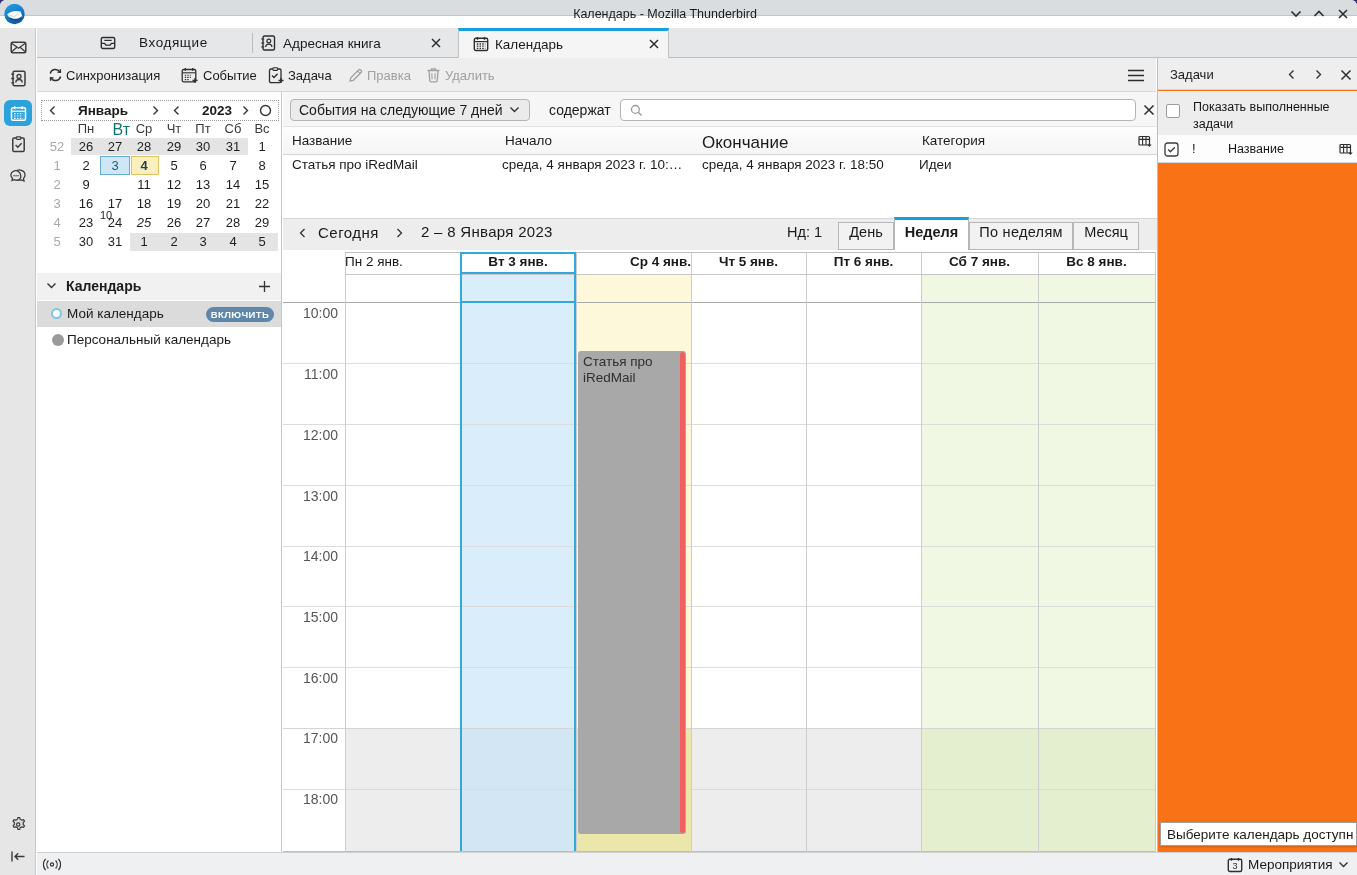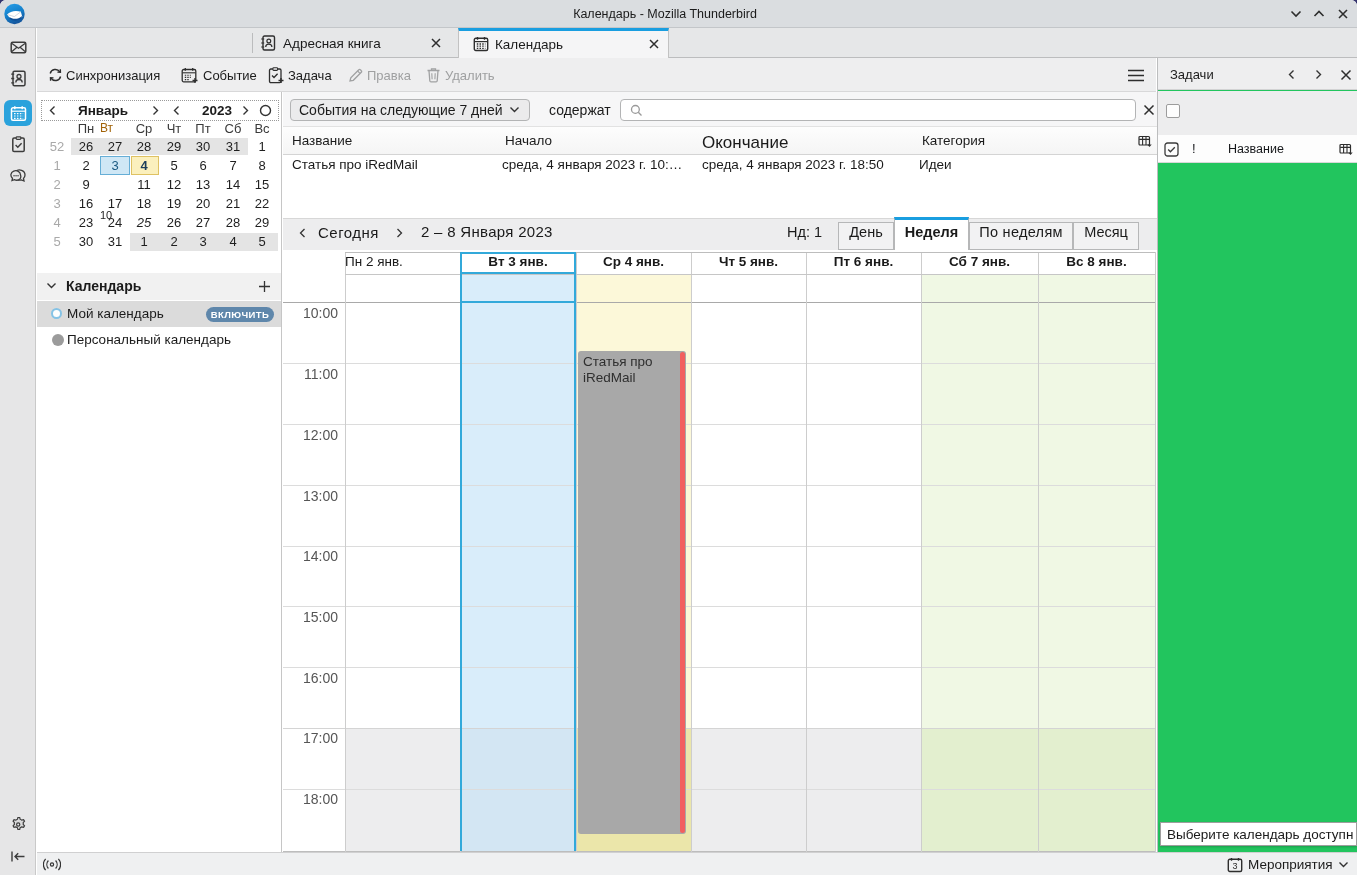--- a/index.html
+++ b/index.html
@@ -1,34 +1,34 @@
 <!DOCTYPE html>
 <html><head>
 <meta charset="utf-8">
 <style>
   * { margin:0; padding:0; box-sizing:border-box; }
   html,body { width:1357px; height:875px; overflow:hidden; }
   body { font-family:"Liberation Sans", sans-serif; background:#34346e; position:relative; }
   .abs { position:absolute; }
   .win { position:absolute; left:0; top:0; width:1357px; height:875px; background:#fff; border-radius:6px 6px 0 0; overflow:hidden; }
   
-  .titlebar { position:absolute; left:0; top:0; width:1357px; height:28px; background:#dadde0; border-bottom:1px solid #c3c6c9; border-radius:6px 6px 0 0; }
+  .titlebar { position:absolute; left:0; top:0; width:1357px; height:16px; background:#dadde0; border-bottom:1px solid #c3c6c9; border-radius:6px 6px 0 0; }
   .title { position:absolute; top:7px; left:0; width:1330px; text-align:center; font-size:12.5px; color:#1b1b1b; }
   
   .rail { position:absolute; left:0; top:28px; width:36px; height:847px; background:#e6e6e7; border-right:1px solid #c9c9c9; }
   .railico { position:absolute; left:10px; width:17px; height:17px; }
   .railactive { position:absolute; left:4px; top:72px; width:28px; height:26px; background:#2aa2dc; border-radius:6px; }
   
   .tabbar { position:absolute; left:37px; top:28px; width:1320px; height:30px; background:#e6e7e8; border-bottom:1px solid #bcbdbe; }
   .tab { position:absolute; top:0; height:30px; font-size:13.5px; color:#1b1b1b; }
   .tabactive { background:#f5f5f6; border-left:1px solid #c2c2c2; border-right:1px solid #c2c2c2; border-top:3px solid #199ee0; }
   
   .toolbar { position:absolute; left:37px; top:58px; width:1119px; height:34px; background:#eeeeef; border-bottom:1px solid #d8d8d9; }
   
-  .rpanel { position:absolute; left:1157px; top:58px; width:200px; height:794px; background:#22c55e; border-left:1px solid #bcbdbe; }
+  .rpanel { position:absolute; left:1157px; top:58px; width:200px; height:794px; background:#f97316; border-left:1px solid #bcbdbe; }
   
   .sidebar { position:absolute; left:37px; top:92px; width:245px; height:760px; background:#fff; border-right:1px solid #c6c6c6; }
   
   .content { position:absolute; left:283px; top:92px; width:874px; height:760px; background:#fff; }
   
   .statusbar { position:absolute; left:37px; top:852px; width:1320px; height:23px; background:#eff0f1; border-top:1px solid #d0d0d1; }
 </style>
 </head>
 <body>
 <div class="win"></div>
@@ -87,20 +87,28 @@
     </svg>
   <svg class="railico" style="top:788px" width="17" height="17" viewBox="0 0 17 17">
       <path d="M8.5 1.5 l1.2 0 l0.5 1.8 a5.5 5.5 0 0 1 1.6 0.9 l1.8 -0.5 l0.9 1.5 l-1.3 1.4 a5.5 5.5 0 0 1 0 1.8 l1.3 1.4 l-0.9 1.5 l-1.8 -0.5 a5.5 5.5 0 0 1 -1.6 0.9 l-0.5 1.8 l-1.8 0 l-0.5 -1.8 a5.5 5.5 0 0 1 -1.6 -0.9 l-1.8 0.5 l-0.9 -1.5 l1.3 -1.4 a5.5 5.5 0 0 1 0 -1.8 l-1.3 -1.4 l0.9 -1.5 l1.8 0.5 a5.5 5.5 0 0 1 1.6 -0.9 l0.5 -1.8 z" fill="#d9d9da" stroke="#3c3c3c" stroke-width="1.2"></path>
       <circle cx="8.2" cy="8.5" r="1.6" fill="#e6e6e7" stroke="#3c3c3c" stroke-width="1.2"></circle>
     </svg>
   <svg class="railico" style="top:820px" width="17" height="17" viewBox="0 0 17 17">
       <path d="M2 3.5 v10 M14.5 8.5 H5 M8.2 5.2 L5 8.5 l3.2 3.3" fill="none" stroke="#3c3c3c" stroke-width="1.4"></path>
     </svg>
 </div>
 <div class="tabbar">
+  <div class="tab" style="left:2px;width:213px;">
+    <svg class="abs" style="left:61px;top:7px" width="16" height="16" viewBox="0 0 16 16">
+        <rect x="1.3" y="2.5" width="13.4" height="11" rx="1.5" fill="none" stroke="#2e2e2e" stroke-width="1.4"></rect>
+        <path d="M1.5 8.3 h3.1 l1.2 1.8 h4.4 l1.2 -1.8 h3.1" fill="none" stroke="#2e2e2e" stroke-width="1.3"></path>
+        <path d="M4.3 5.4 h7.4" stroke="#2e2e2e" stroke-width="1.2"></path>
+      </svg>
+    <span class="abs" style="left:100px;top:7px;letter-spacing:0.6px">Входящие</span>
+  </div>
   <div class="abs" style="left:215px;top:5px;width:1px;height:20px;background:#bbbcbd"></div>
   <div class="tab" style="left:215px;width:203px;">
     <svg class="abs" style="left:8px;top:7px" width="16" height="16" viewBox="0 0 16 16">
         <rect x="3" y="1" width="11.5" height="14" rx="1.5" fill="none" stroke="#2e2e2e" stroke-width="1.4"></rect>
         <path d="M1.2 4 h3 M1.2 8 h3 M1.2 12 h3" stroke="#2e2e2e" stroke-width="1.2"></path>
         <circle cx="8.8" cy="6" r="1.9" fill="none" stroke="#2e2e2e" stroke-width="1.2"></circle>
         <path d="M5.7 12 c0-1.9 1.3-2.9 3.1-2.9 s3.1 1 3.1 2.9" fill="none" stroke="#2e2e2e" stroke-width="1.2"></path>
       </svg>
     <span class="abs" style="left:31px;top:8px">Адресная книга</span>
     <svg class="abs" style="left:178px;top:9px" width="12" height="12" viewBox="0 0 12 12">
@@ -174,21 +182,21 @@
       <path d="M2.5 1.5 L6.5 5.5 L2.5 9.5" fill="none" stroke="#333" stroke-width="1.4"></path>
     </svg>
   <svg class="abs" style="left:222px;top:12px" width="13" height="13" viewBox="0 0 13 13">
       <circle cx="6.5" cy="6.5" r="5" fill="none" stroke="#333" stroke-width="1.4"></circle>
     </svg>
   <div class="abs" style="left:34px;top:46px;width:177px;height:17px;background:#e4e4e4;"></div>
   <div class="abs" style="left:93px;top:141px;width:148px;height:18px;background:#e4e4e4;"></div>
   <div class="abs" style="left:63px;top:64px;width:30px;height:19px;background:#cfe7f5;border:1px solid #66aed6;"></div>
   <div class="abs" style="left:94px;top:64px;width:28px;height:19px;background:#fbf0bd;border:1px solid #dfc263;"></div>
   <div class="abs" style="left:34px;top:29px;width:30px;text-align:center;color:#3a3a3a;font-size:13px;">Пн</div>
-  <div class="abs" style="left:63px;top:29px;width:30px;text-align:left;color:#a16207;font-size:12px;">Вт</div>
+  <div class="abs" style="left:63px;top:29px;width:30px;text-align:right;color:#0f766e;font-size:16px;">Вт</div>
   <div class="abs" style="left:92px;top:29px;width:30px;text-align:center;color:#3a3a3a;font-size:13px;">Ср</div>
   <div class="abs" style="left:122px;top:29px;width:30px;text-align:center;color:#3a3a3a;font-size:13px;">Чт</div>
   <div class="abs" style="left:151px;top:29px;width:30px;text-align:center;color:#3a3a3a;font-size:13px;">Пт</div>
   <div class="abs" style="left:181px;top:29px;width:30px;text-align:center;color:#3a3a3a;font-size:13px;">Сб</div>
   <div class="abs" style="left:210px;top:29px;width:30px;text-align:center;color:#3a3a3a;font-size:13px;">Вс</div>
   <div class="abs" style="left:5px;top:47px;width:30px;text-align:center;color:#a9a9a9;font-size:13px;">52</div>
   <div class="abs" style="left:34px;top:47px;width:30px;text-align:center;color:#1f1f1f;font-size:13px;">26</div>
   <div class="abs" style="left:63px;top:47px;width:30px;text-align:center;color:#1f1f1f;font-size:13px;">27</div>
   <div class="abs" style="left:92px;top:47px;width:30px;text-align:center;color:#1f1f1f;font-size:13px;">28</div>
   <div class="abs" style="left:122px;top:47px;width:30px;text-align:center;color:#1f1f1f;font-size:13px;">29</div>
@@ -328,21 +336,21 @@
   <div class="abs" style="left:293px;top:160px;width:1px;height:600px;background:#cdcdcd"></div>
   <div class="abs" style="left:408px;top:160px;width:1px;height:600px;background:#cdcdcd"></div>
   <div class="abs" style="left:523px;top:160px;width:1px;height:600px;background:#cdcdcd"></div>
   <div class="abs" style="left:638px;top:160px;width:1px;height:600px;background:#cdcdcd"></div>
   <div class="abs" style="left:755px;top:160px;width:1px;height:600px;background:#cdcdcd"></div>
   <div class="abs" style="left:872px;top:160px;width:1px;height:600px;background:#cdcdcd"></div>
   <div class="abs" style="left:62px;top:160px;width:810px;height:1px;background:#bdbdbd"></div>
   <div class="abs" style="left:62px;top:182px;width:810px;height:1px;background:#c6c6c6"></div>
   <div class="abs" style="left:62px;top:162px;width:115px;text-align:left;font-size:13.5px;font-weight:normal;color:#1a1a1a">Пн 2 янв.</div>
   <div class="abs" style="left:177px;top:162px;width:116px;text-align:center;font-size:13.5px;font-weight:bold;color:#1a1a1a">Вт 3 янв.</div>
-  <div class="abs" style="left:293px;top:162px;width:115px;text-align:center;font-size:13.5px;font-weight:bold;color:#1a1a1a">Ср 4 янв.</div>
+  <div class="abs" style="left:293px;top:162px;width:115px;text-align:right;font-size:13.5px;font-weight:bold;color:#1a1a1a">Ср 4 янв.</div>
   <div class="abs" style="left:408px;top:162px;width:115px;text-align:center;font-size:13.5px;font-weight:bold;color:#1a1a1a">Чт 5 янв.</div>
   <div class="abs" style="left:523px;top:162px;width:115px;text-align:center;font-size:13.5px;font-weight:bold;color:#1a1a1a">Пт 6 янв.</div>
   <div class="abs" style="left:638px;top:162px;width:117px;text-align:center;font-size:13.5px;font-weight:bold;color:#1a1a1a">Сб 7 янв.</div>
   <div class="abs" style="left:755px;top:162px;width:117px;text-align:center;font-size:13.5px;font-weight:bold;color:#1a1a1a">Вс 8 янв.</div>
   <div class="abs" style="left:177px;top:160px;width:116px;height:22px;border:2px solid #32a9da;"></div>
   <div class="abs" style="left:177px;top:182px;width:2px;height:577px;background:#32a9da"></div>
   <div class="abs" style="left:291px;top:182px;width:2px;height:577px;background:#32a9da"></div>
   <div class="abs" style="left:177px;top:209px;width:116px;height:2px;background:#32a9da"></div>
   <div class="abs" style="left:0;top:213px;width:55px;text-align:right;font-size:14px;color:#555">10:00</div>
   <div class="abs" style="left:0;top:274px;width:55px;text-align:right;font-size:14px;color:#555">11:00</div>
@@ -364,20 +372,21 @@
       <path d="M6.5 1.5 L2.5 5.5 L6.5 9.5" fill="none" stroke="#333" stroke-width="1.4"></path>
     </svg>
   <svg class="abs" style="left:156px;top:11px" width="9" height="11" viewBox="0 0 9 11">
       <path d="M2.5 1.5 L6.5 5.5 L2.5 9.5" fill="none" stroke="#333" stroke-width="1.4"></path>
     </svg>
   <svg class="abs" style="left:182px;top:11px" width="12" height="12" viewBox="0 0 12 12">
       <path d="M1.5 1.5 L10.5 10.5 M10.5 1.5 L1.5 10.5" fill="none" stroke="#2e2e2e" stroke-width="1.5"></path>
     </svg>
   <div class="abs" style="left:0;top:33px;width:199px;height:44px;background:#ededee;"></div>
   <div class="abs" style="left:8px;top:46px;width:14px;height:14px;background:#fdfdfd;border:1px solid #9c9c9c;border-radius:2px;"></div>
+  <div class="abs" style="left:35px;top:41px;width:160px;font-size:12.5px;color:#15171a;line-height:17px;">Показать выполненные задачи</div>
   <div class="abs" style="left:0;top:77px;width:199px;height:28px;background:#fdfdfd;border-bottom:1px solid #d8d8d8;"></div>
   <svg class="abs" style="left:6px;top:84px" width="15" height="15" viewBox="0 0 15 15">
       <rect x="1" y="1" width="13" height="13" rx="2.5" fill="none" stroke="#3c3c3c" stroke-width="1.3"></rect>
       <path d="M4.2 7.5 l2.2 2.3 l4.4 -4.6" fill="none" stroke="#3c3c3c" stroke-width="1.3"></path>
     </svg>
   <span class="abs" style="left:34px;top:83px;font-size:13px;color:#15171a">!</span>
   <span class="abs" style="left:70px;top:84px;font-size:12.5px;color:#15171a">Название</span>
   <svg class="abs" style="left:181px;top:85px" width="14" height="12" viewBox="0 0 14 12">
       <rect x="1" y="1.5" width="10.5" height="8.5" rx="1" fill="none" stroke="#2e2e2e" stroke-width="1.2"></rect>
       <path d="M1.2 4.4 h10 M4.6 2 v8 M8 2 v8" stroke="#2e2e2e" stroke-width="1.1"></path>

